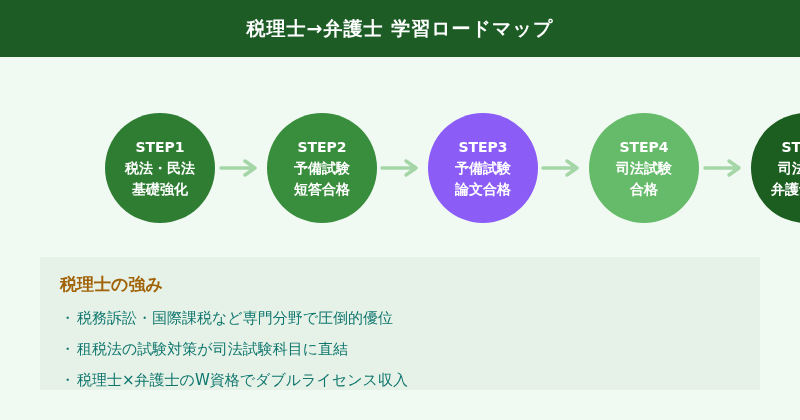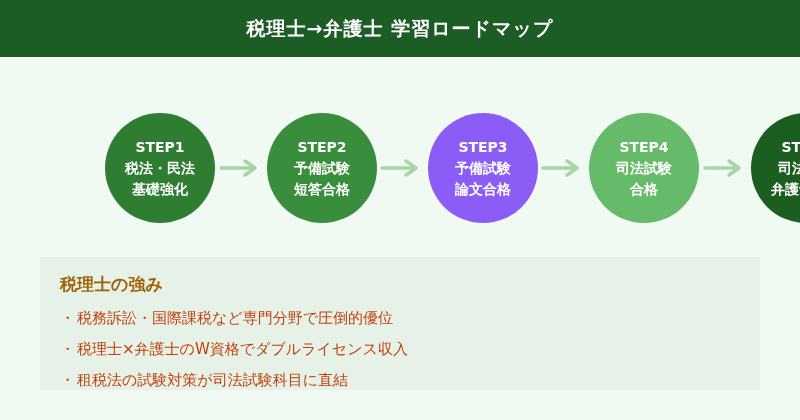--- a/index.html
+++ b/index.html
@@ -30,21 +30,21 @@
   .arrow path { fill:none; stroke-width:3.5; stroke-linecap:round; stroke-linejoin:round; }
   .panel {
     position:absolute; left:40px; top:257px; width:720px; height:133px;
     background:#e6f2e7; padding:15px 20px 0 20px;
   }
   .panel-title {
     color:#a16207; font-weight:bold; font-size:17px; line-height:25px;
   }
   .panel-list { margin-top:6px; list-style:none; }
   .panel-item {
-    color:#c2410c; font-size:15px; line-height:31px;
+    color:#0f766e; font-size:15px; line-height:31px;
   }
   .bullet-marker { margin-right:2px; }
 </style>
 </head>
 <body>
 
 <div class="page">
 
   <div class="header">
     <div class="header-title">税理士→弁護士 学習ロードマップ</div>
@@ -97,18 +97,18 @@
       <span>司法修習</span>
       <span>弁護士登録</span>
     </div>
 
   </div>
 
   <div class="panel">
     <div class="panel-title">税理士の強み</div>
     <ul class="panel-list">
       <li class="panel-item"><span class="bullet-marker">・</span><span>税務訴訟・国際課税など専門分野で圧倒的優位</span></li>
+      <li class="panel-item"><span class="bullet-marker">・</span><span>租税法の試験対策が司法試験科目に直結</span></li>
       <li class="panel-item"><span class="bullet-marker">・</span><span>税理士×弁護士のW資格でダブルライセンス収入</span></li>
-      <li class="panel-item"><span class="bullet-marker">・</span><span>租税法の試験対策が司法試験科目に直結</span></li>
     </ul>
   </div>
 
 </div>
 
 </body></html>

